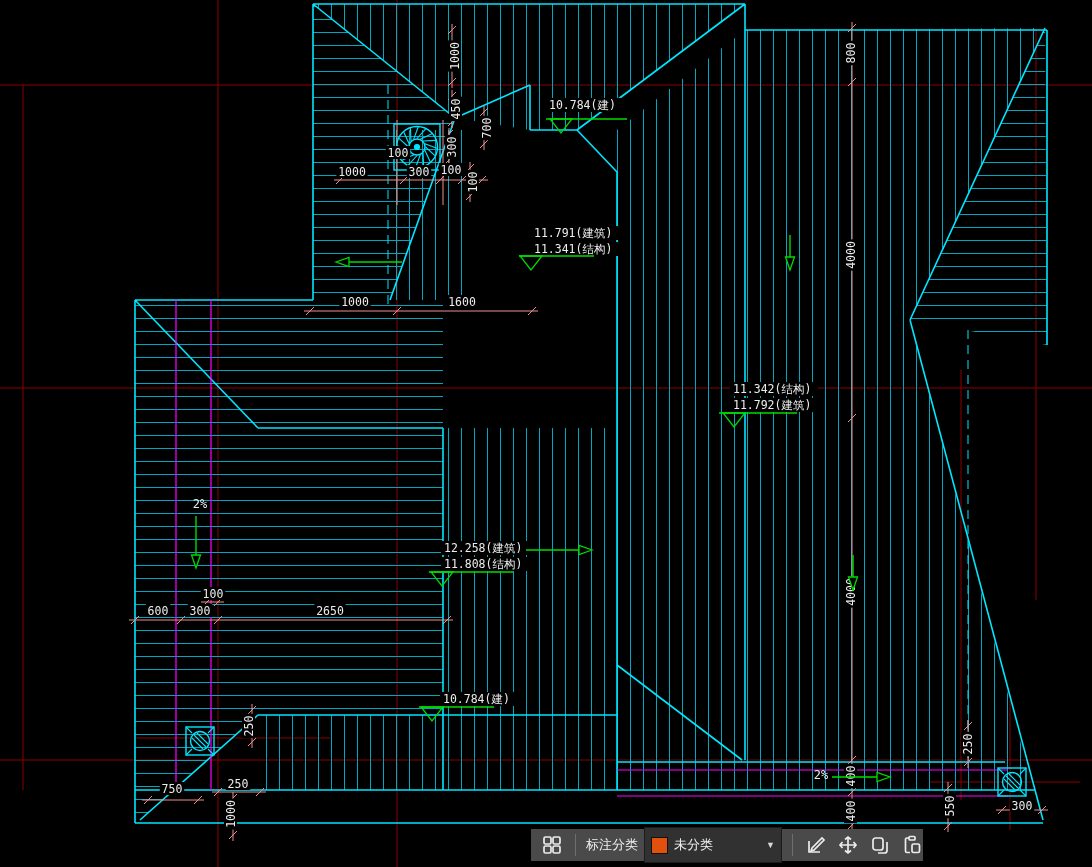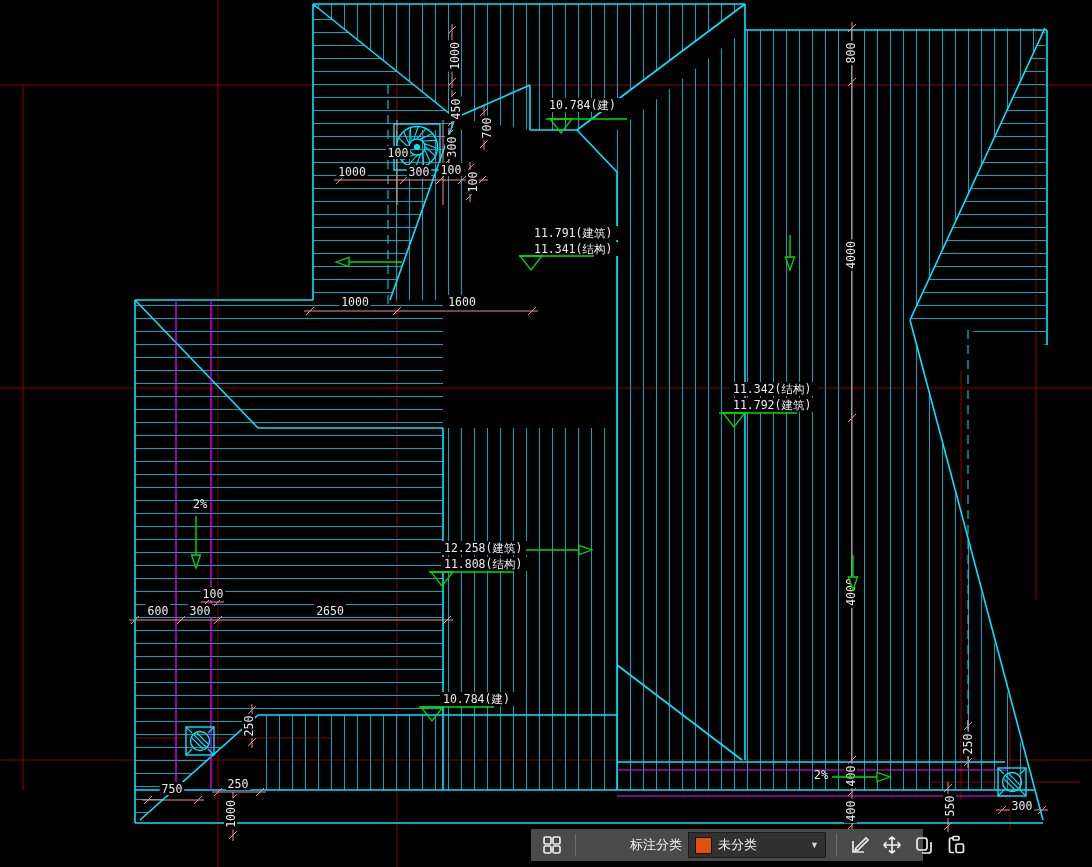--- a/index.html
+++ b/index.html
@@ -7,23 +7,23 @@
          font-family:"Liberation Sans",sans-serif;}
   #cad{position:absolute;left:0;top:0;}
   
   #toolbar{position:absolute;left:531px;top:829px;width:392px;height:32px;
            background:#4a4a4a;display:flex;align-items:center;gap:6px;padding:0 8px;
            box-sizing:border-box;}
   .tb-sep{width:1px;height:22px;background:#6e6e6e;margin:0 4px;flex:none;}
   .tb-btn{background:transparent;border:none;padding:2px;display:flex;align-items:center;
           justify-content:center;cursor:pointer;flex:none;}
   .tb-btn svg{display:block;}
-  #tb-label{color:#f0f0f0;font-size:13px;white-space:nowrap;flex:none;margin-left:44px;}
+  #tb-label{color:#f0f0f0;font-size:13px;white-space:nowrap;flex:none;}
   #dropdown{display:flex;align-items:center;gap:6px;background:#313131;border:1px solid #1b1b1b;
-            height:26px;min-width:138px;padding:0 6px;box-sizing:border-box;cursor:pointer;flex:none;}
+            height:36px;min-width:138px;padding:0 6px;box-sizing:border-box;cursor:pointer;flex:none;}
   #swatch{width:15px;height:15px;border:1px solid #111;flex:none;}
   #dd-value{color:#f0f0f0;font-size:13px;flex:1;white-space:nowrap;}
   #caret{color:#d8d8d8;font-size:9px;flex:none;}
 </style>
 </head>
 <body>
 
 <div id="stage">
 
 <svg id="cad" width="1092" height="867" viewBox="0 0 1092 867">

